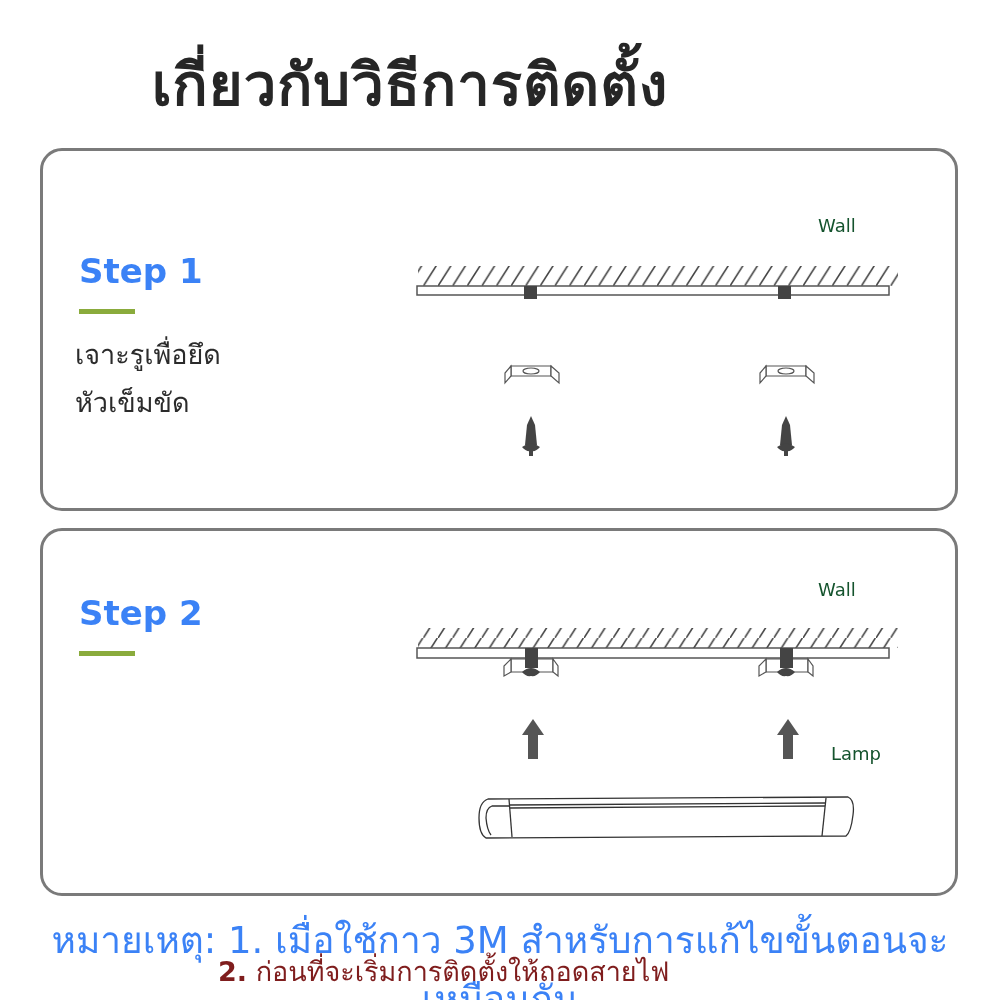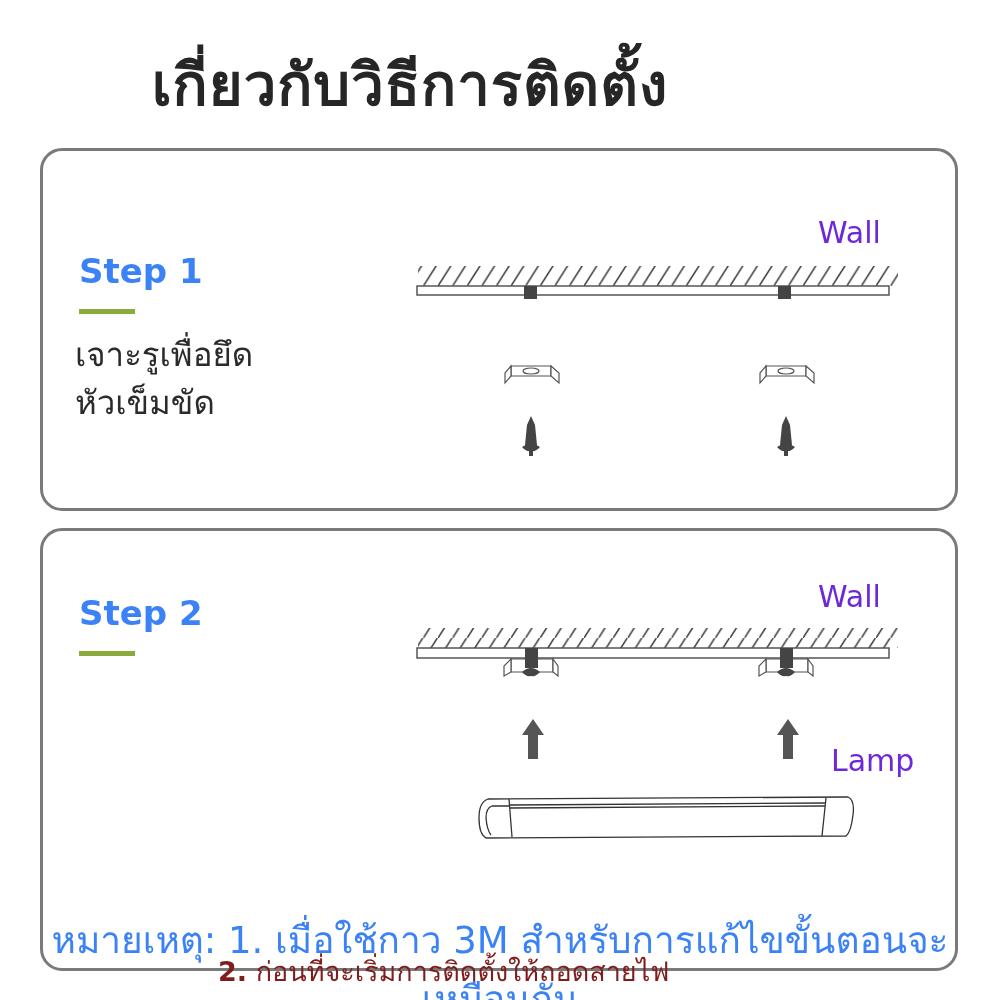--- a/index.html
+++ b/index.html
@@ -1,25 +1,25 @@
 <!DOCTYPE html>
 <html><head>
 <meta charset="utf-8">
 <style>
   html, body { margin:0; padding:0; background:#ffffff; }
   body { width:1000px; height:1000px; position:relative; overflow:hidden; font-family:"DejaVu Sans", sans-serif; color:#2b2b2b; }
   .title { position:absolute; left:0; top:38px; width:820px; text-align:center; font-size:58px; font-weight:bold; color:#262626; letter-spacing:1px; }
   .card { position:absolute; left:40px; width:918px; border:3px solid #7a7a7a; border-radius:22px; box-sizing:border-box; background:#fff; }
   .card1 { top:148px; height:363px; }
-  .card2 { top:528px; height:443px;text-decoration:underline; }
+  .card2 { top:528px; height:368px;text-decoration:underline; }
   .step-title { position:absolute; left:36px; font-size:34px; font-weight:bold; color:#3b82f6; font-family:"DejaVu Sans", sans-serif; }
   .step-bar { position:absolute; left:36px; width:56px; height:5px; background:#8aab3c; }
-  .step-text { position:absolute; left:32px; font-size:33px; line-height:48px; color:#2b2b2b; white-space:pre-line; }
+  .step-text { position:absolute; left:32px; font-size:27px; line-height:48px; color:#2b2b2b; white-space:pre-line; }
   .step-text2 { font-size:24px; line-height:37px; }
-  .lbl { position:absolute; font-size:30px; color:#6d28d9; }
+  .lbl { position:absolute; font-size:18px; color:#14532d; }
   svg.diagram { position:absolute; left:0; top:0; }
   .note { position:absolute; left:0; width:1000px; text-align:center; font-size:37px; color:#3b82f6; }
   .note2 { position:absolute; left:218px; font-size:27px; color:#7f1d1d; }
   .note2 b { font-weight:bold; }
 </style>
 </head>
 <body>
 
 <div class="title">เกี่ยวกับวิธีการติดตั้ง</div>
 

